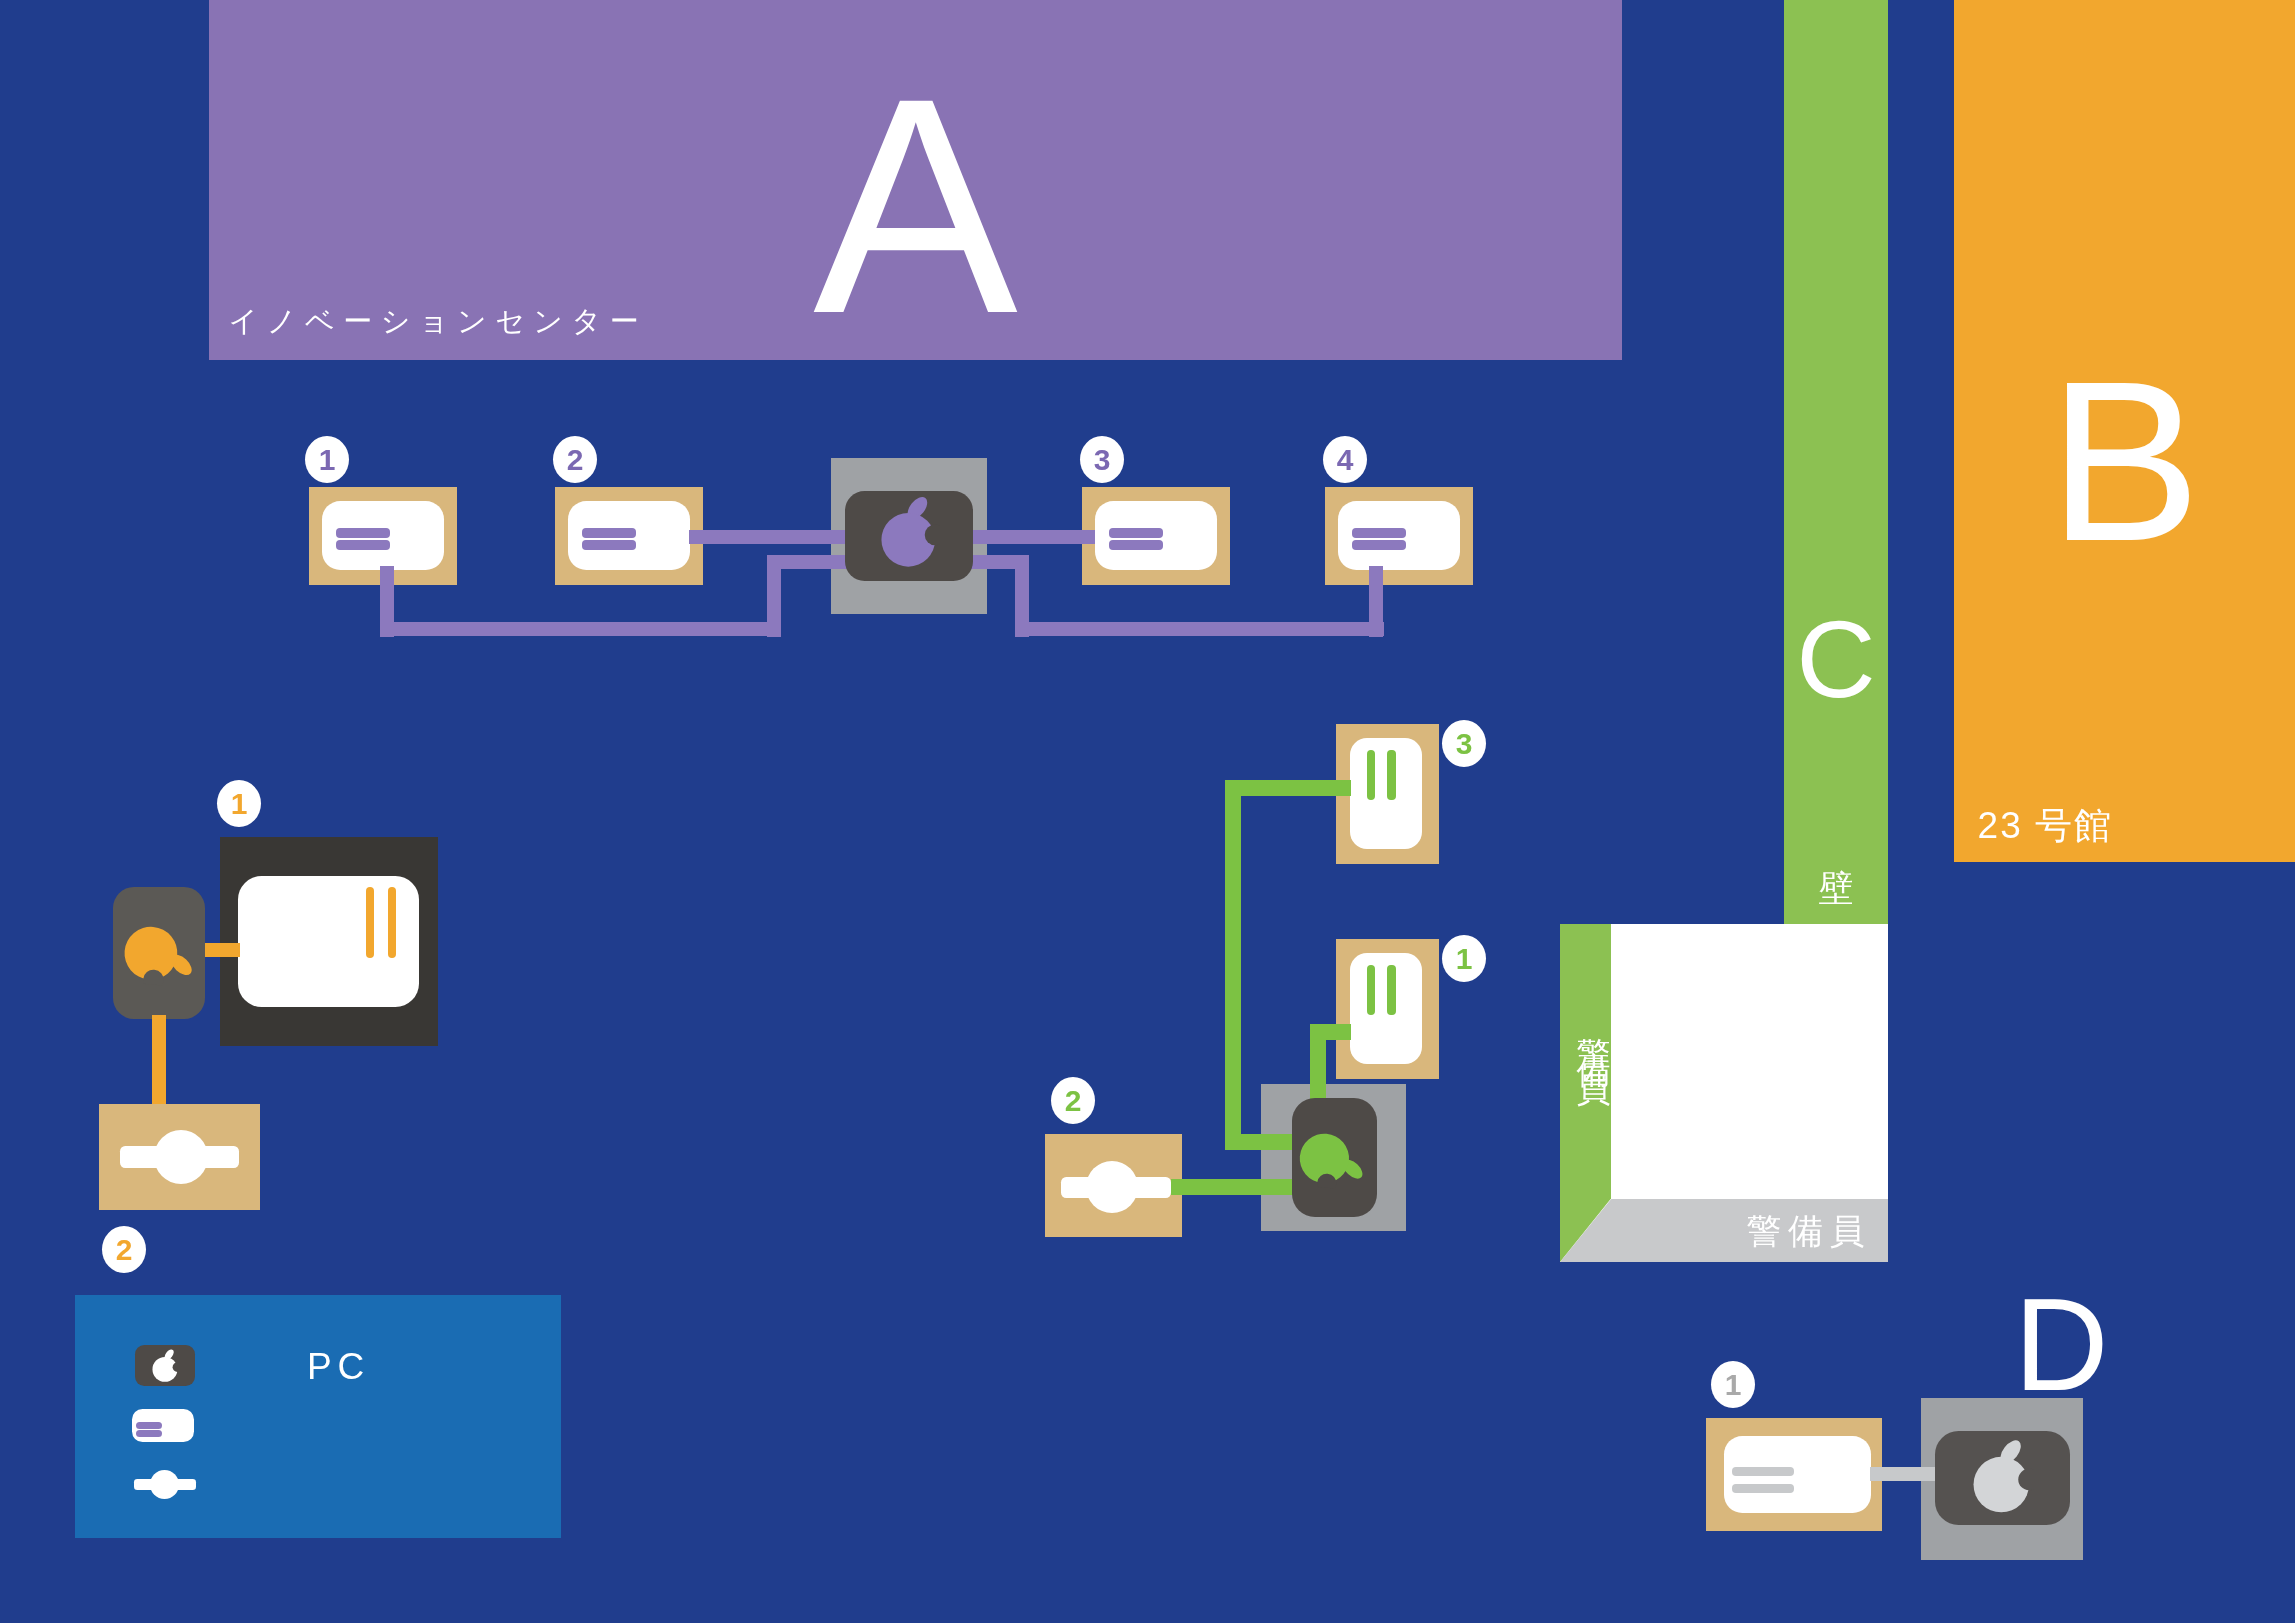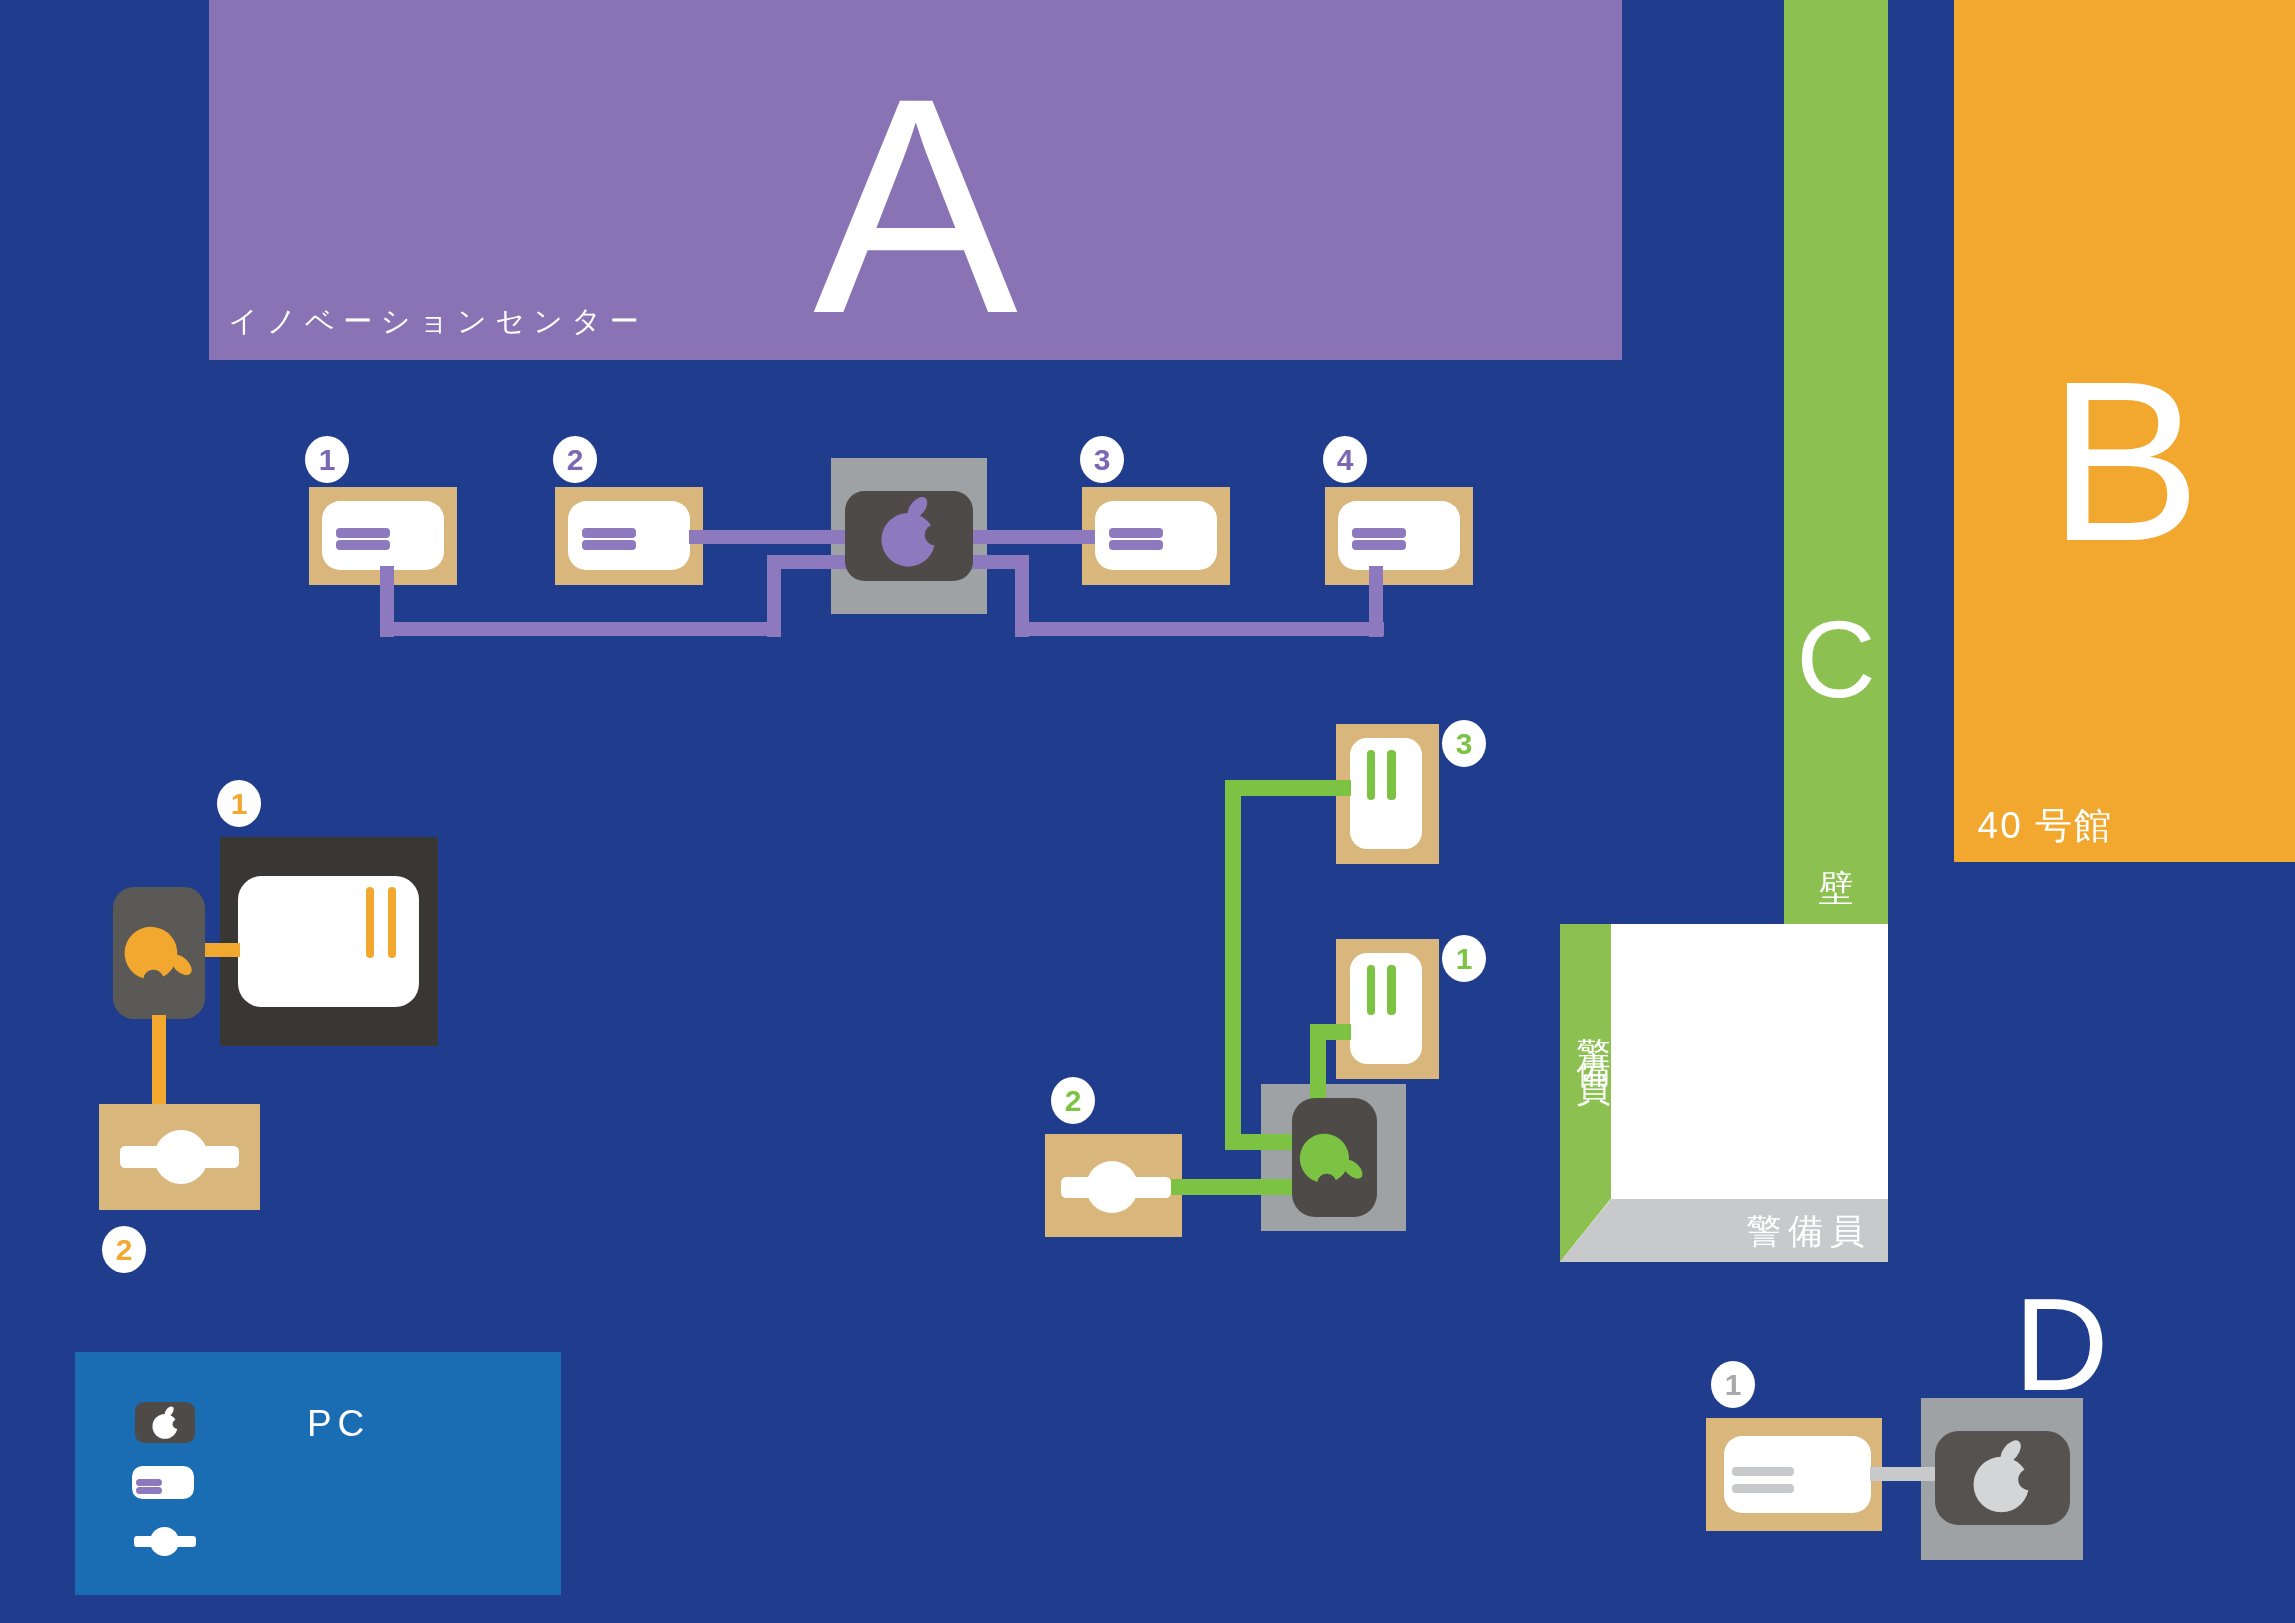--- a/index.html
+++ b/index.html
@@ -53,36 +53,36 @@
 
   .apple{position:absolute;}
   .apple-purple .part{fill:var(--purple-line,#8C79BE);} .apple-purple .bite{fill:var(--dark-gray,#4E4A47);}
   .apple-orange .part{fill:var(--orange,#F2A72E);} .apple-orange .bite{fill:var(--mid-gray,#5B5955);}
   .apple-green .part{fill:var(--green-line,#7CC243);} .apple-green .bite{fill:var(--dark-gray,#4E4A47);}
   .apple-silver .part{fill:var(--silver,#D3D5D7);} .apple-silver .bite{fill:var(--d-dark,#555250);}
   .apple-white .part{fill:#fff;} .apple-white .bite{fill:var(--dark-gray,#4E4A47);}
   .rot{transform:rotate(95deg);}
 
   
-  .legend{left:75px;top:1352px;width:486px;height:243px;background:var(--legend-blue,#1A6CB3);}
+  .legend{left:75px;top:1295px;width:486px;height:243px;background:var(--legend-blue,#1A6CB3);}
   .legend .lbl{position:absolute;left:232px;color:#fff;font-size:37px;letter-spacing:5.9px;}
 </style>
 </head>
 <body>
 
 <div class="canvas">
 
   <div class="abs bldg-a">
     <div class="txt letter">A</div>
     <div class="txt name">イノベーションセンター</div>
   </div>
 
   <div class="abs bldg-b">
     <div class="txt letter">B</div>
-    <div class="txt name">40 号館</div>
+    <div class="txt name">23 号館</div>
   </div>
 
   <div class="abs corr-c">
     <div class="txt letter">C</div>
     <div class="txt wall">壁</div>
   </div>
 
   <div class="abs room-floor"></div>
   <div class="abs room-left"></div>
   <div class="abs room-bottom"></div>

